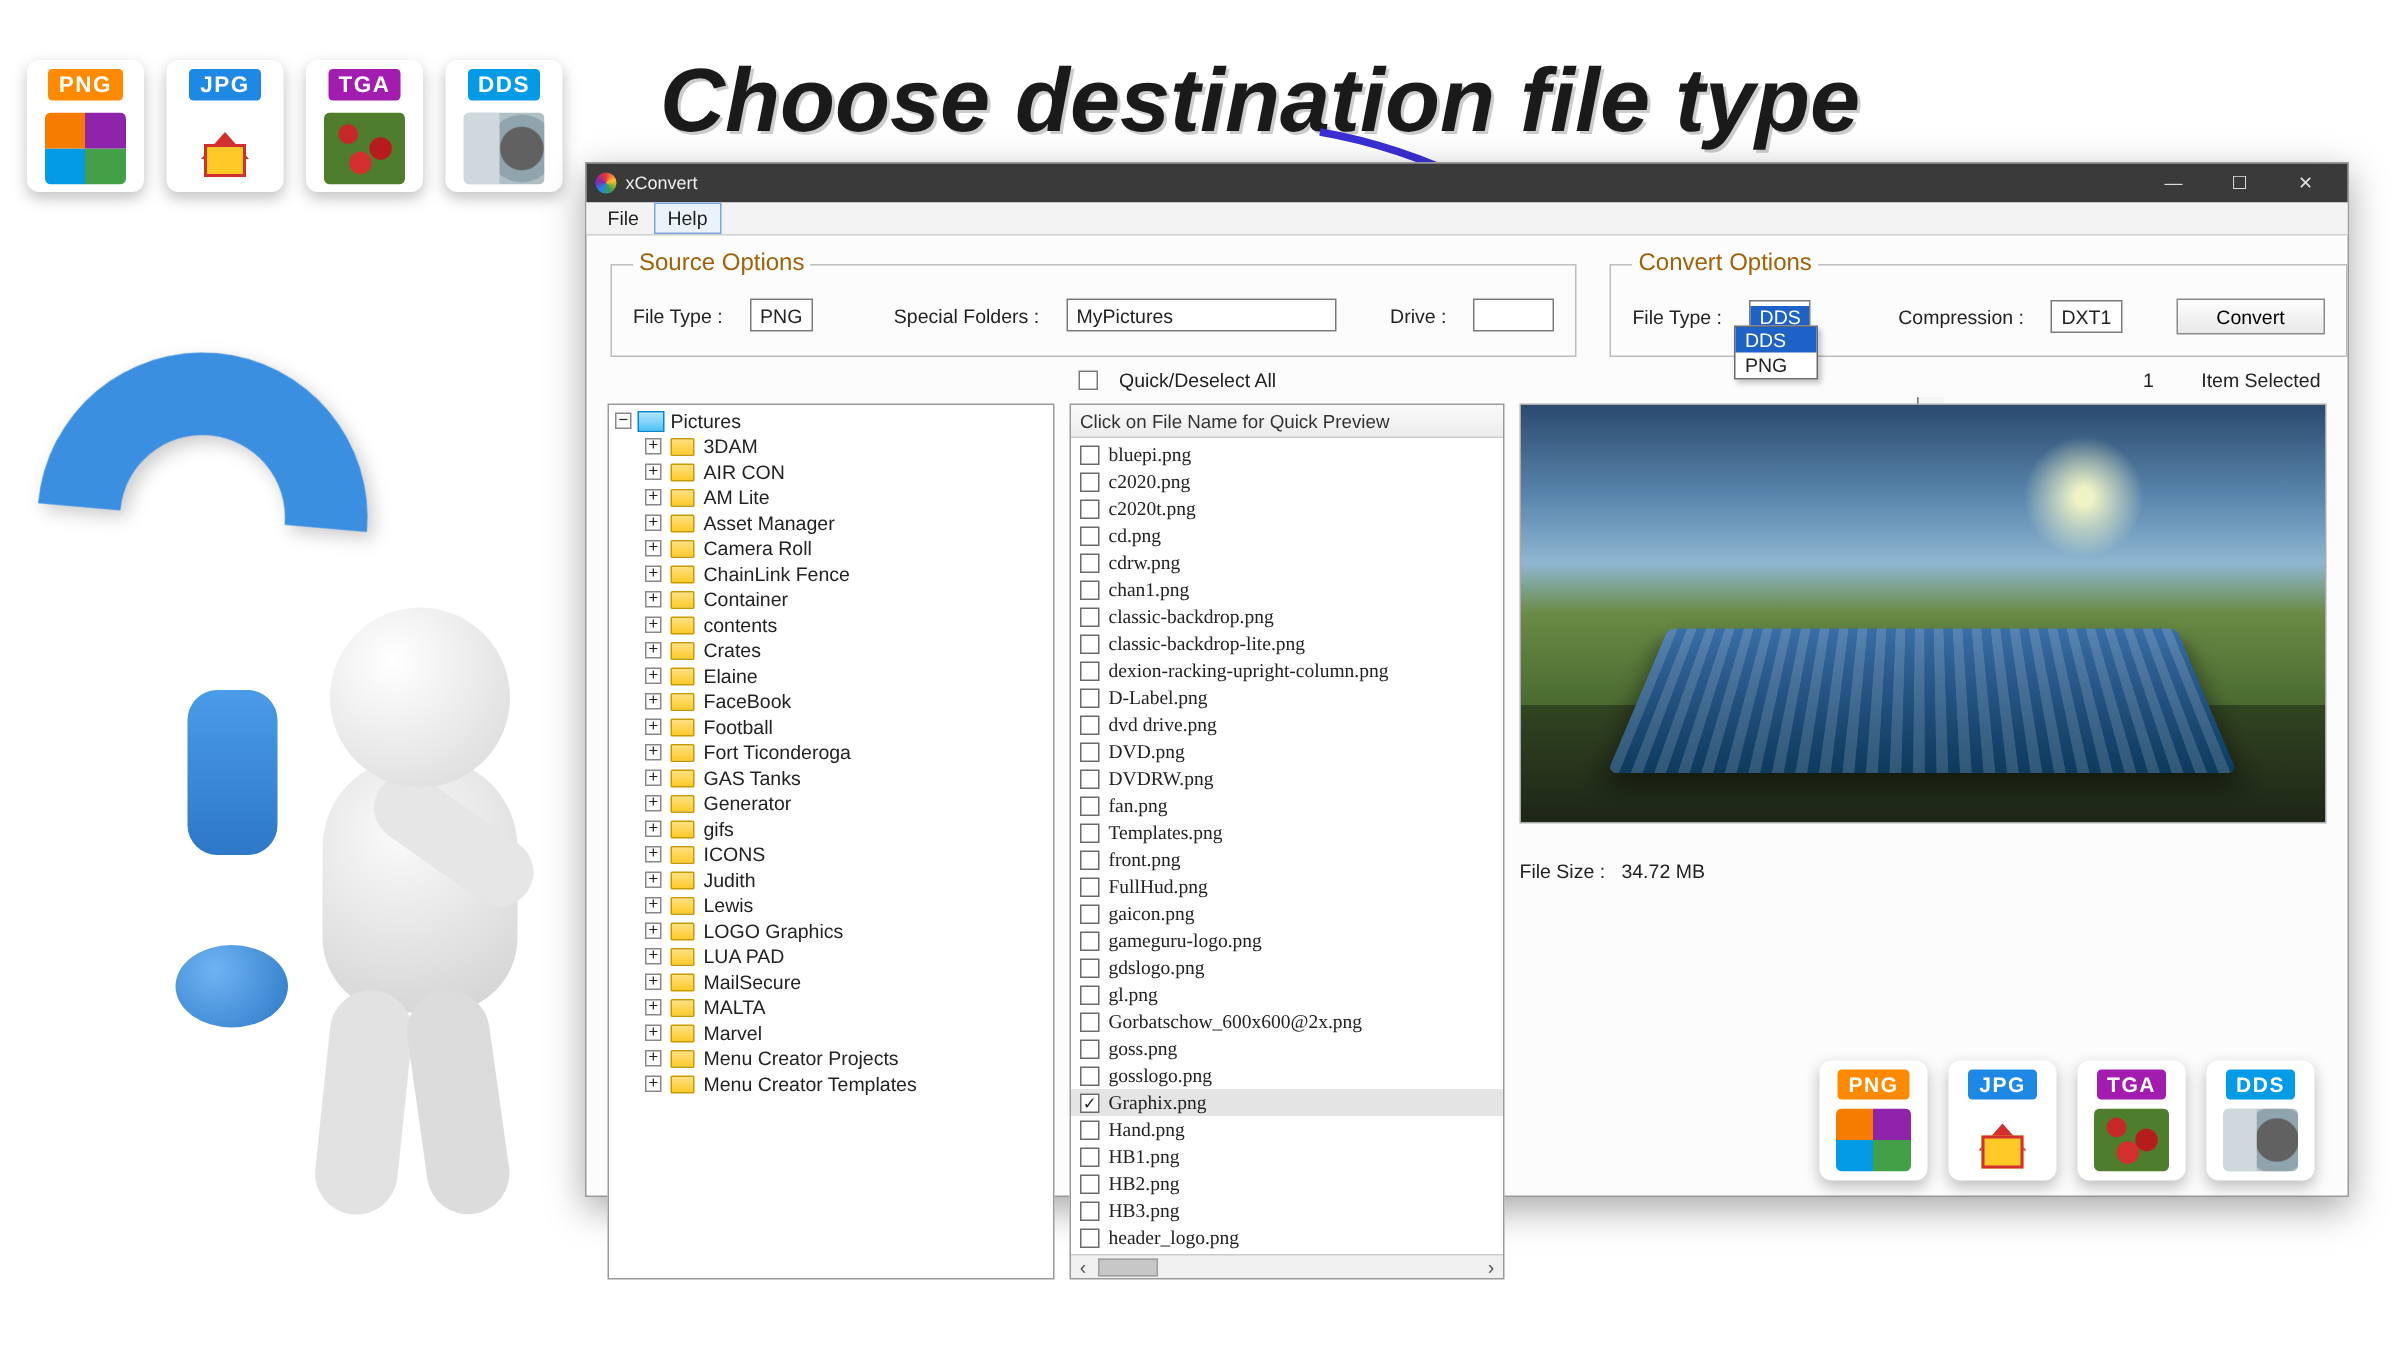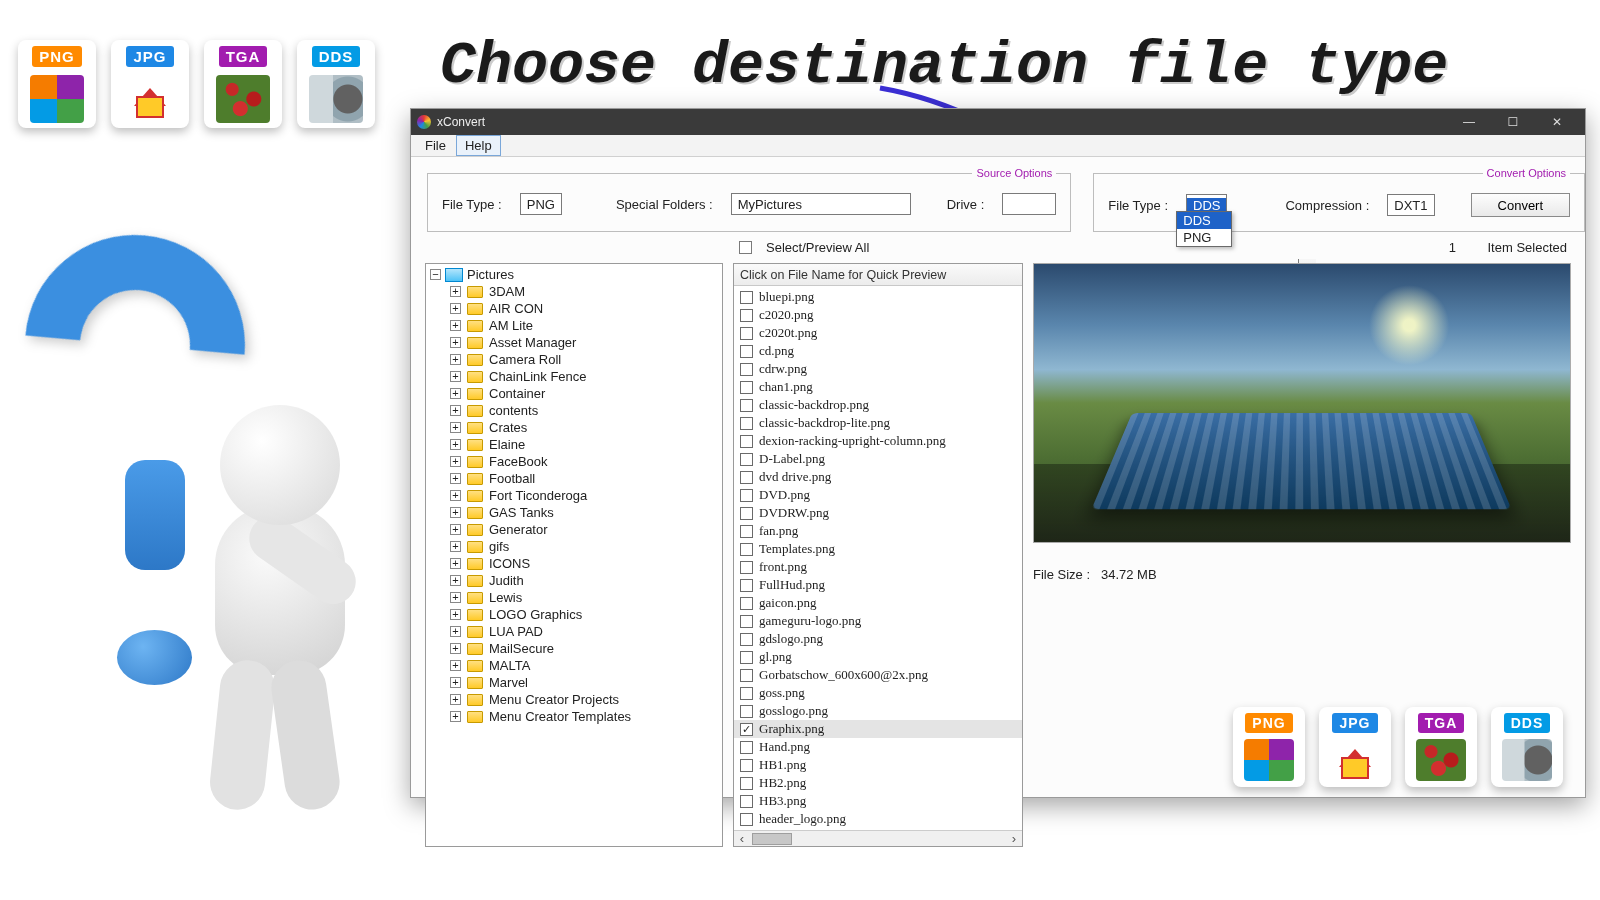--- a/index.html
+++ b/index.html
@@ -58,21 +58,21 @@
     #4e7d2c; }
   .thumb-aircon { background:
     linear-gradient(#cfd8dc,#cfd8dc) left/45% 100% no-repeat,
     radial-gradient(circle at 72% 50%,#616161 14px,#90a4ae 15px 22px,transparent 23px),
     #b0bec5; }
 
   
   .headline {
     position: absolute;
     top: 32px; left: 440px; right: 40px;
-    font-family: Liberation Mono, monospace;
+    font-family: Liberation Sans, sans-serif;
     font-style: italic;
     font-weight: 700;
     font-size: 60px;
     color: #1a1a1a;
     text-shadow: 2px 2px 0 #ccc;
     white-space: nowrap;
   }
 
   
   .arrow {
@@ -121,21 +121,21 @@
   }
   .person .head{position:absolute;top:0;left:60px;width:120px;height:120px;border-radius:50%;background:radial-gradient(circle at 35% 30%,#fff,#d7d7d7);}
   .person .body{position:absolute;top:100px;left:55px;width:130px;height:170px;border-radius:60px 60px 50px 50px;background:radial-gradient(circle at 40% 30%,#fafafa,#d0d0d0);}
   .person .arm{position:absolute;top:95px;left:120px;width:45px;height:120px;border-radius:25px;background:#e6e6e6;transform:rotate(-55deg);}
   .person .leg1{position:absolute;top:255px;left:55px;width:55px;height:150px;border-radius:28px;background:#e2e2e2;transform:rotate(6deg);}
   .person .leg2{position:absolute;top:255px;left:118px;width:55px;height:150px;border-radius:28px;background:#dcdcdc;transform:rotate(-8deg);}
 
   
   .app {
     position: absolute;
-    top: 108px; left: 410px;
+    top: 108px; left: 390px;
     width: 1176px; height: 690px;
     background: #fcfcfc;
     border: 1px solid #9a9a9a;
     box-shadow: 0 8px 24px rgba(0,0,0,.35);
     display: flex; flex-direction: column;
   }
   .titlebar {
     height: 26px;
     background: #3a3a3a;
     color: #eee;
@@ -161,21 +161,21 @@
   .content {
     flex:1; padding: 10px 14px 8px;
     display:flex; flex-direction:column; gap:8px;
   }
 
   fieldset.opts {
     border:1px solid #bdbdbd;
     padding: 14px 14px 14px;
     position: relative;
   }
-  fieldset.opts legend{font-size:11px;padding:0 4px;color:#a21caf;text-align:right;}
+  fieldset.opts legend{font-size:16px;padding:0 4px;color:#a16207;}
   .opts-row{display:flex;align-items:center;gap:18px;flex-wrap:nowrap;}
   .lbl{font-size:13px;white-space:nowrap;}
   .combo{
     display:inline-flex;align-items:center;
     border:1px solid #7a7a7a;background:#fff;
     height:22px;font-size:13px;
   }
   .combo .val{padding:0 6px;min-width:30px;}
   .combo .arrow{width:18px;height:100%;border-left:1px solid #7a7a7a;background:linear-gradient(#f6f6f6,#dedede);display:flex;align-items:center;justify-content:center;}
   .combo .arrow::after{content:"";border:4px solid transparent;border-top-color:#333;transform:translateY(2px);}
@@ -383,21 +383,21 @@
         </div>
         <div class="dd-pop">
           <div class="opt hl">DDS</div>
           <div class="opt">PNG</div>
         </div>
       </fieldset>
     </div>
 
     <div class="midstrip">
       <span class="chk"></span>
-      <span>Select/Preview All</span>
+      <span>Quick/Deselect All</span>
       <span class="spacer"></span>
       <span>1</span>
       <span>&nbsp;</span>
       <span>Item Selected</span>
     </div>
 
     <div class="panels">
 
       <div class="panel tree-panel">
         <div class="scroll">

